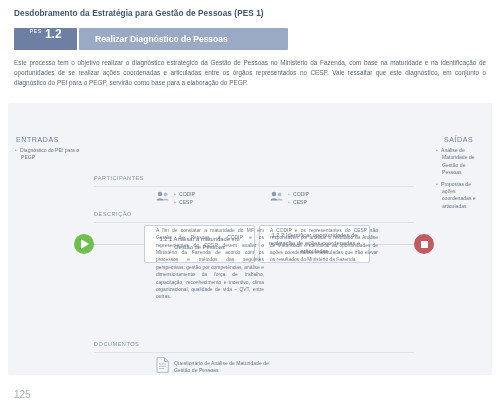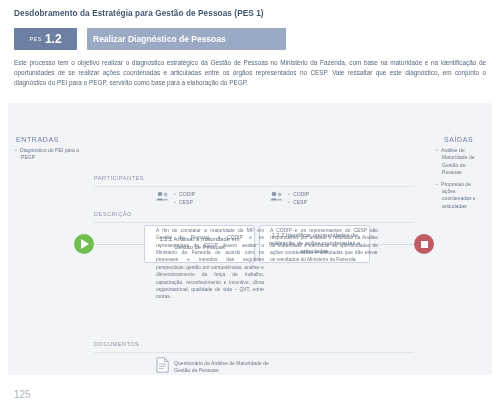--- a/index.html
+++ b/index.html
@@ -35,45 +35,44 @@
     top: 28px;
     display: flex;
     align-items: stretch;
     height: 22px;
   }
   .pes-badge {
     width: 63px;
     background: #6d7fa3;
     color: #ffffff;
     display: flex;
-    align-items: center;
     justify-content: center;
     gap: 3px;
     border-radius: 1px;
   }
   .pes-badge .pes-label {
     font-size: 5.5px;
     letter-spacing: 0.5px;
     opacity: 0.95;
   }
   .pes-badge .pes-num {
     font-size: 12px;
     font-weight: bold;
     line-height: 1;
   }
   .header-title {
     width: 193px;
-    margin-left: 10px;
+    margin-left: 2px;
     background: #9aa9c4;
     color: #ffffff;
     font-size: 8.5px;
     font-weight: bold;
     display: flex;
     align-items: center;
-    padding-left: 6px;
+    padding-left: 16px;
     border-radius: 1px;
   }
   
   .intro {
     position: absolute;
     left: 14px;
     top: 58px;
     width: 472px;
     font-size: 6.4px;
     line-height: 1.55;

